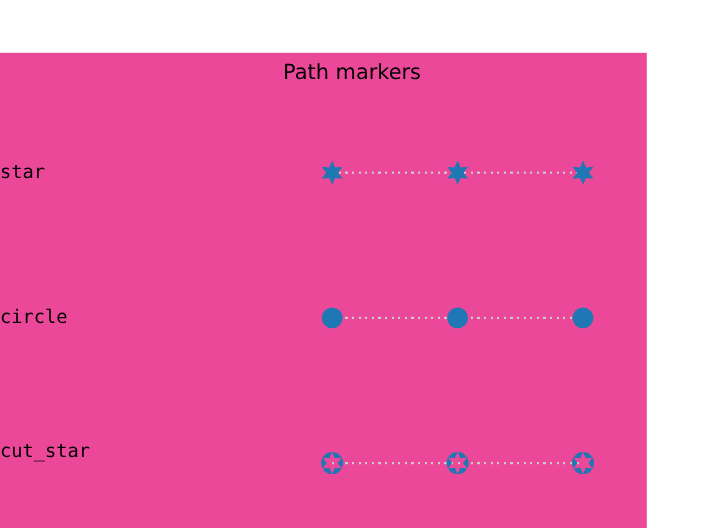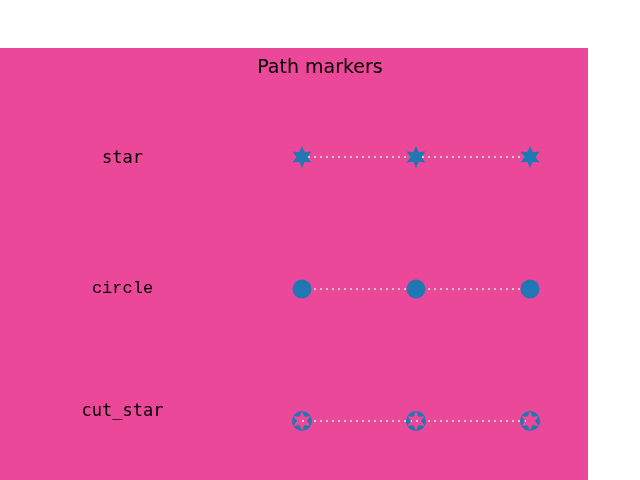--- a/index.html
+++ b/index.html
@@ -23,21 +23,21 @@
     width: 640px;
     text-align: center;
     font-size: 19px;
     color: #000000;
     font-family: "DejaVu Sans", "Liberation Sans", sans-serif;
   }
   .row-label {
     position: absolute;
     left: 0;
     width: 245px;
-    text-align: center;
+    text-align: left;
     font-family: "DejaVu Sans Mono", "Liberation Mono", monospace;
     font-size: 17px;
     line-height: 22px;
     color: #000000;
     white-space: pre;
   }
   .dotted-line {
     position: absolute;
     left: 302px;
     width: 228px;
@@ -86,21 +86,21 @@
       </svg>
     <svg class="marker" style="left: 403px; top: 95.5px;" viewBox="0 0 26 26" fill="#1f77b4">
         <use href="#sym-star"></use>
       </svg>
     <svg class="marker" style="left: 517px; top: 95.5px;" viewBox="0 0 26 26" fill="#1f77b4">
         <use href="#sym-star"></use>
       </svg>
   </div>
 
   <div>
-    <span class="row-label" style="top: 229.5px; font-family: Liberation Mono, monospace;">circle</span>
+    <span class="row-label" style="top: 229.5px;">circle</span>
     <div class="dotted-line" style="top: 239.5px;"></div>
     <svg class="marker" style="left: 289px; top: 227.5px;" viewBox="0 0 26 26" fill="#1f77b4">
         <use href="#sym-circle"></use>
       </svg>
     <svg class="marker" style="left: 403px; top: 227.5px;" viewBox="0 0 26 26" fill="#1f77b4">
         <use href="#sym-circle"></use>
       </svg>
     <svg class="marker" style="left: 517px; top: 227.5px;" viewBox="0 0 26 26" fill="#1f77b4">
         <use href="#sym-circle"></use>
       </svg>

